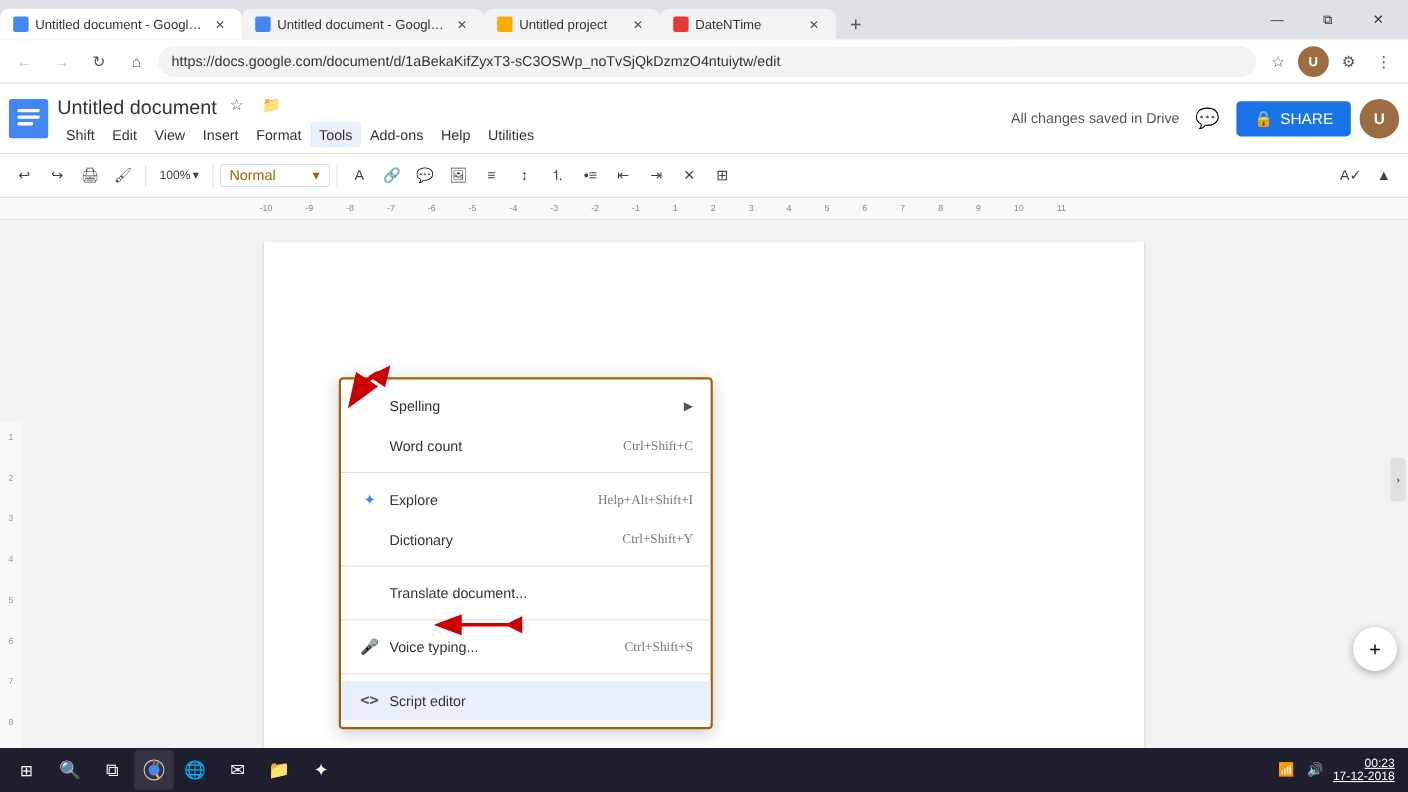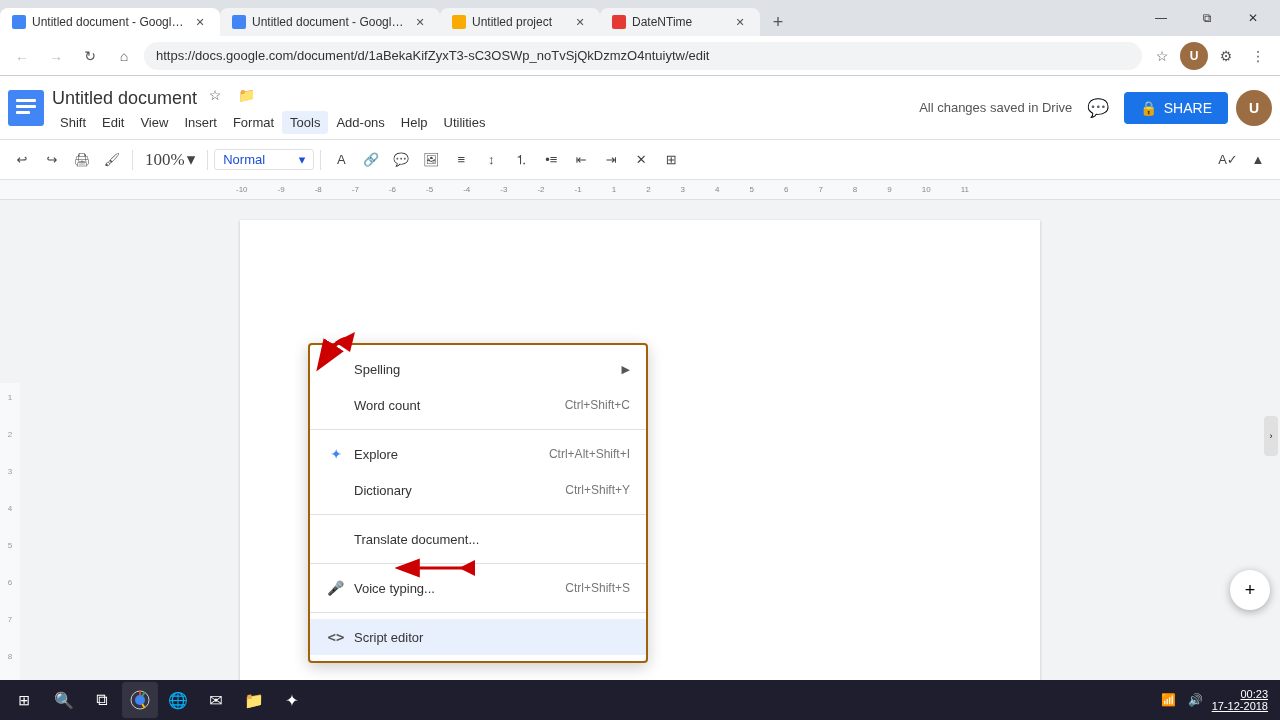--- a/index.html
+++ b/index.html
@@ -126,25 +126,25 @@
       gap: 2px;
       border-bottom: 1px solid #e0e0e0;
     }
     .tb-btn {
       width: 28px; height: 28px; border-radius: 3px; display: flex; align-items: center; justify-content: center;
       font-size: 13px; color: #444; cursor: pointer; flex-shrink: 0;
     }
     .tb-divider { width: 1px; height: 20px; background: #e0e0e0; margin: 0 4px; flex-shrink: 0; }
     .tb-zoom {
       display: flex; align-items: center; gap: 2px; padding: 2px 6px; border-radius: 3px; cursor: pointer;
-      font-size: 17px; color: #444; font-family: Liberation Serif, serif;
+      font-size: 11px; color: #444;
     }
     .tb-style {
       display: flex; align-items: center; gap: 2px; padding: 2px 8px; border-radius: 3px; cursor: pointer;
-      font-size: 13px; color: #1d4ed8; border: 1px solid #e0e0e0; min-width: 100px;
+      font-size: 13px; color: #a16207; border: 1px solid #e0e0e0; min-width: 100px;
     }
 
     
     .ruler { height: 20px; background: #f8f9fa; border-bottom: 1px solid #e0e0e0; position: relative; }
     .page-area {
       flex: 1;
       display: flex;
       justify-content: center;
       padding-top: 20px;
       background: #f1f3f4;
@@ -176,21 +176,21 @@
       cursor: pointer;
       gap: 8px;
       position: relative;
     }
     .menu-section-item.highlighted { background: #e8f0fe; }
     .menu-item-icon {
       width: 20px; height: 20px; display: flex; align-items: center; justify-content: center;
       font-size: 14px; color: #555; flex-shrink: 0;
     }
     .menu-item-label { flex: 1; }
-    .menu-item-shortcut { font-size: 12px; color: #777; flex-shrink: 0; }
+    .menu-item-shortcut { font-size: 12px; color: #777; flex-shrink: 0; font-family: Liberation Serif, serif; }
     .menu-item-arrow { font-size: 11px; color: #555; flex-shrink: 0; }
     .menu-divider { height: 1px; background: #e0e0e0; margin: 6px 0; }
     .red-arrow-1 {
       position: absolute;
       top: 130px;
       left: 280px;
       width: 80px;
       height: 60px;
       z-index: 300;
       pointer-events: none;
@@ -432,21 +432,21 @@
         <span class="menu-item-icon"></span>
         <span class="menu-item-label">Word count</span>
         <span class="menu-item-shortcut">Ctrl+Shift+C</span>
       </div>
 
       <div class="menu-divider"></div>
 
       <div class="menu-section-item">
         <span class="menu-item-icon" style="color:#4285f4;">✦</span>
         <span class="menu-item-label">Explore</span>
-        <span class="menu-item-shortcut">Ctrl+Alt+Shift+I</span>
+        <span class="menu-item-shortcut">Help+Alt+Shift+I</span>
       </div>
 
       <div class="menu-section-item">
         <span class="menu-item-icon"></span>
         <span class="menu-item-label">Dictionary</span>
         <span class="menu-item-shortcut">Ctrl+Shift+Y</span>
       </div>
       <div class="menu-divider"></div>
 
       <div class="menu-section-item">

